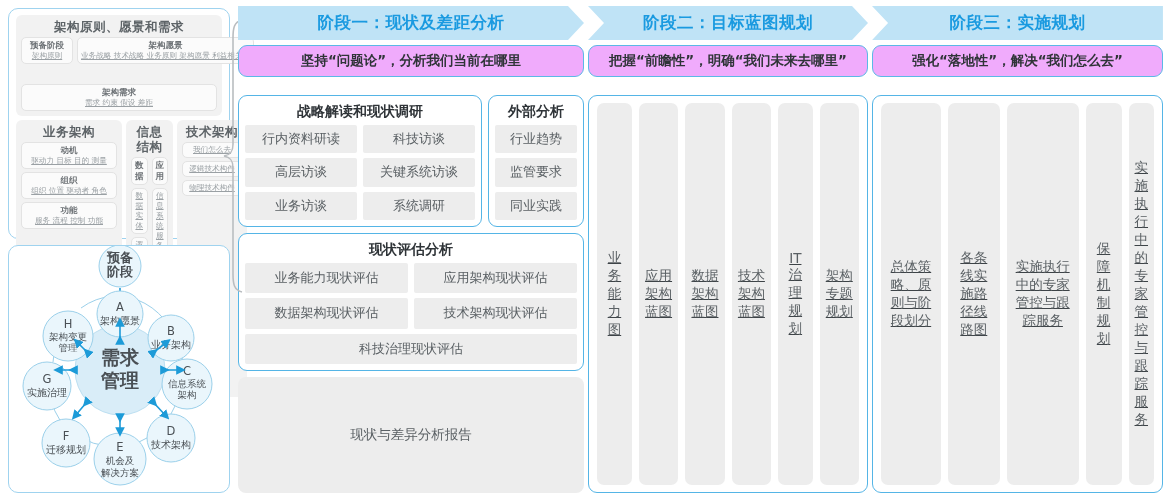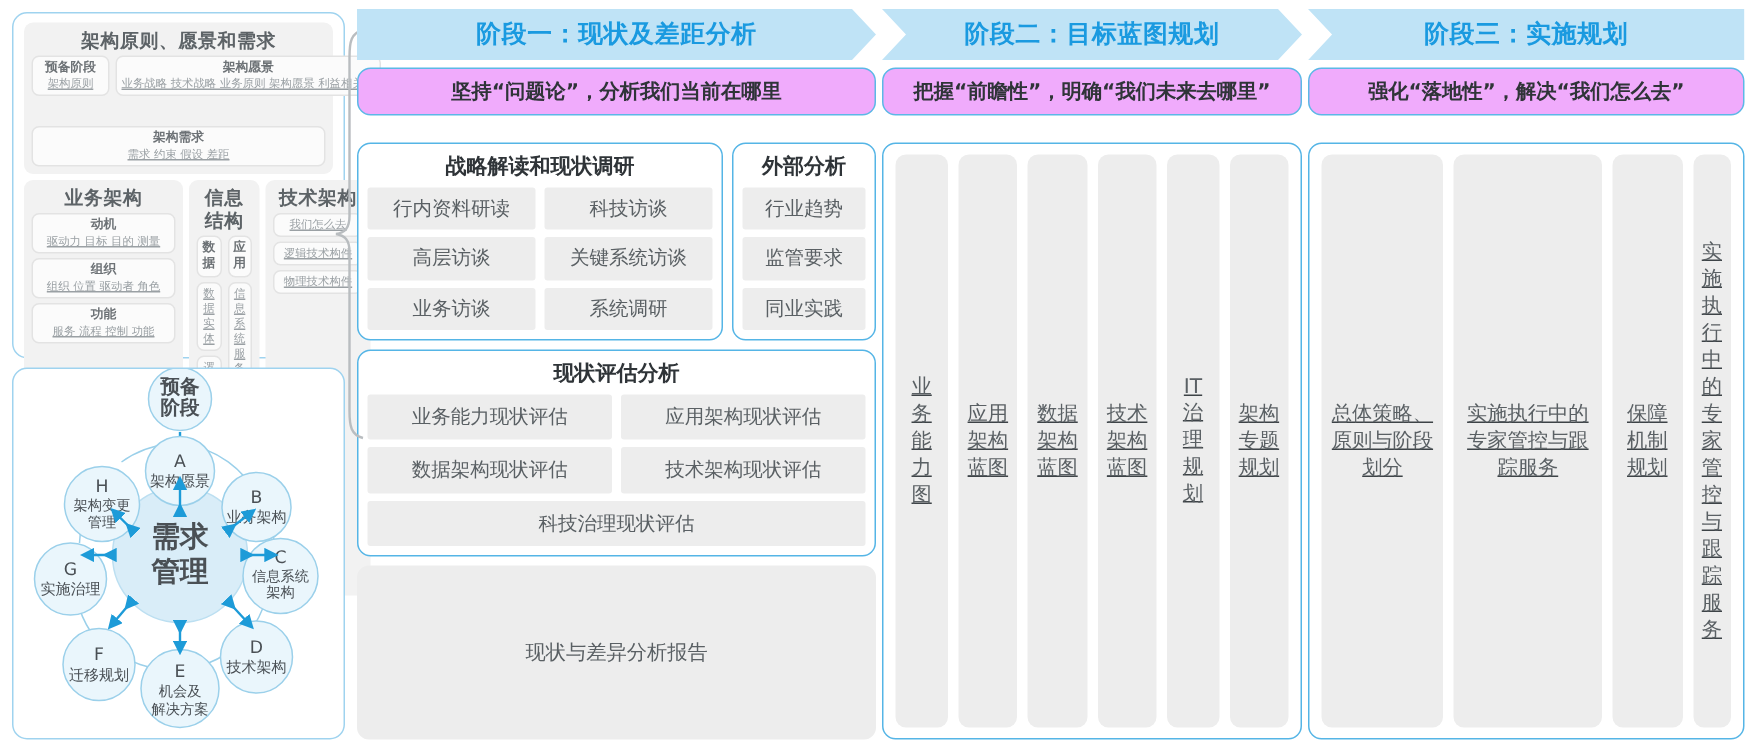--- a/index.html
+++ b/index.html
@@ -442,20 +442,21 @@
         <svg class="chev" viewBox="0 0 290 34" preserveAspectRatio="none">
           <path d="M0 0 H290 V34 H0 L16 17 Z" fill="#bfe3f6"></path>
         </svg>
         <span class="phase-head-txt">阶段三：实施规划</span>
       </div>
       <div class="phase-sub">强化“落地性”，解决“我们怎么去”</div>
 
       <div class="phase-body">
         <div class="list-panel">
           <div class="list-item">总体策略、原则与阶段划分</div>
+          <div class="list-item">各条线实施路径线路图</div>
           <div class="list-item">实施执行中的专家管控与跟踪服务</div>
           <div class="list-item">保障机制规划</div>
           <div class="list-item" style="flex:2;">实施执行中的专家管控与跟踪服务</div>
         </div>
       </div>
     </div>
   </div>
 </div>
 
 </body></html>

